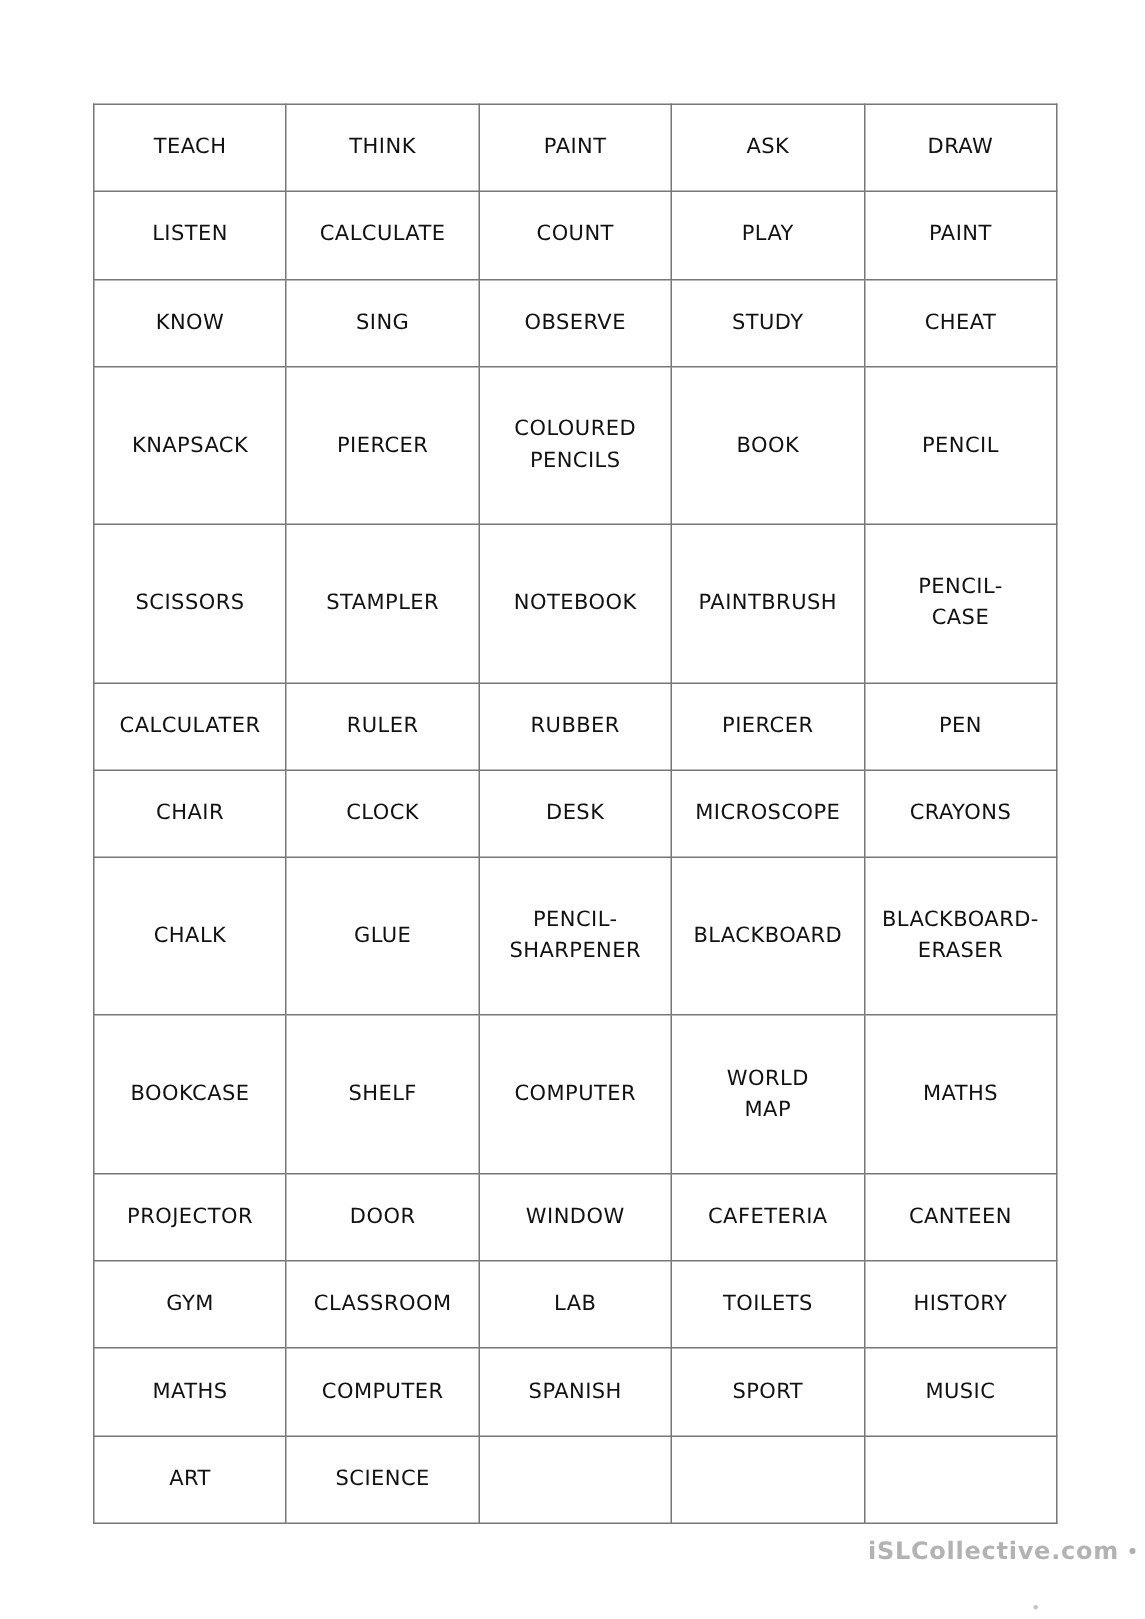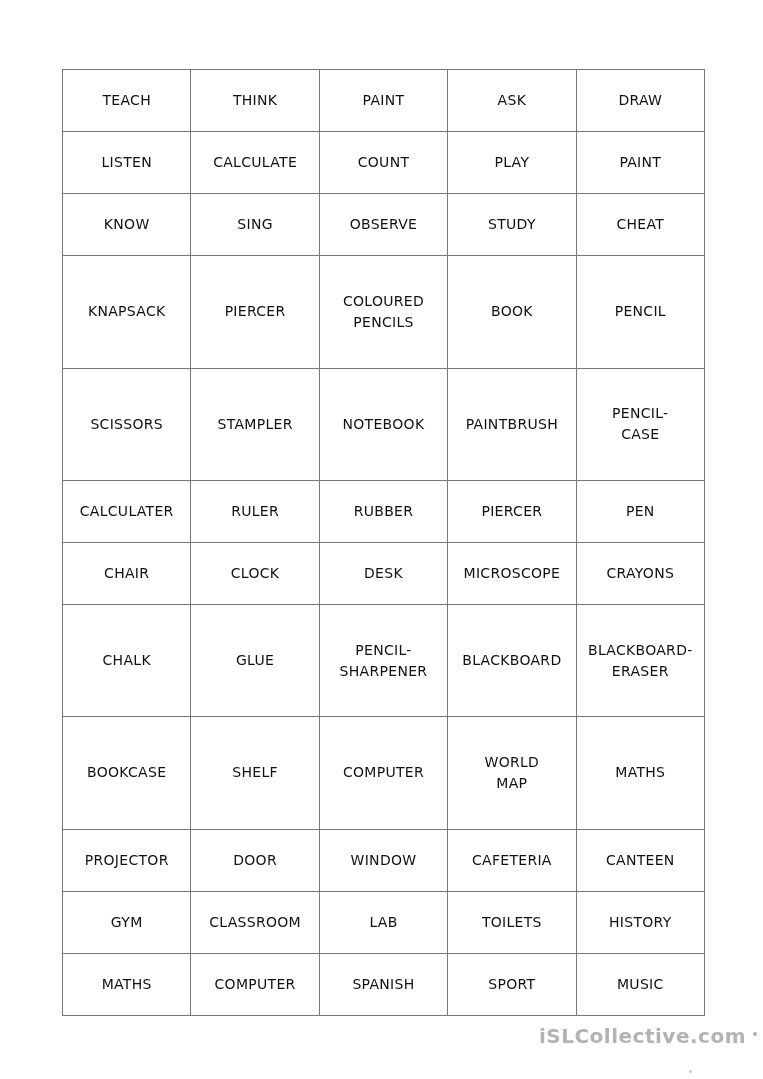--- a/index.html
+++ b/index.html
@@ -38,21 +38,21 @@
     line-height: 1.5;
     letter-spacing: 0.3px;
     color: var(--cell-text, #111111);
     white-space: pre-line;
     overflow: hidden;
   }
   .watermark {
     position: absolute;
     top: 1024px;
     right: 47px;
-    font-size: 20px;
+    font-size: 16px;
     font-weight: bold;
     letter-spacing: 0.5px;
     color: var(--watermark-color, #b3b3b3);
   }
   .dot {
     position: absolute;
     border-radius: 50%;
   }
   .dot-1 {
     left: 753px;
@@ -157,18 +157,25 @@
           <td>TOILETS</td>
           <td>HISTORY</td>
         </tr>
         <tr>
           <td>MATHS</td>
           <td>COMPUTER</td>
           <td>SPANISH</td>
           <td>SPORT</td>
           <td>MUSIC</td>
         </tr>
+        <tr>
+          <td>ART</td>
+          <td>SCIENCE</td>
+          <td></td>
+          <td></td>
+          <td></td>
+        </tr>
       </tbody>
   </table>
   <div class="watermark">iSLCollective.com</div>
   <div class="dot dot-1"></div>
   <div class="dot dot-2"></div>
 </div>
 
 </body></html>

